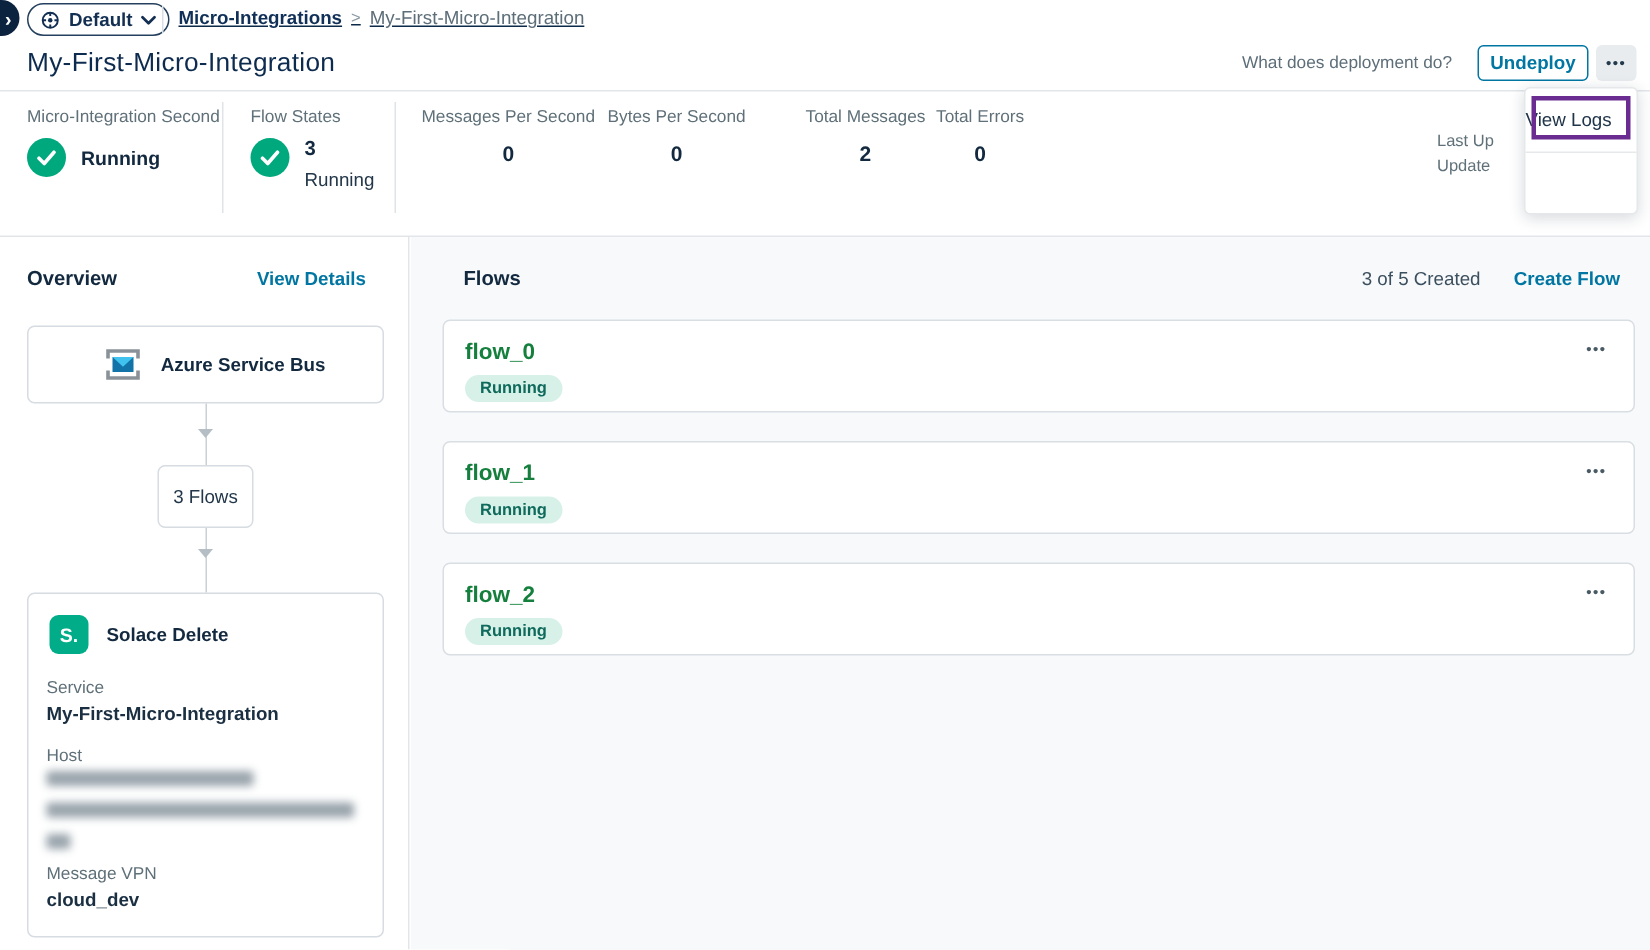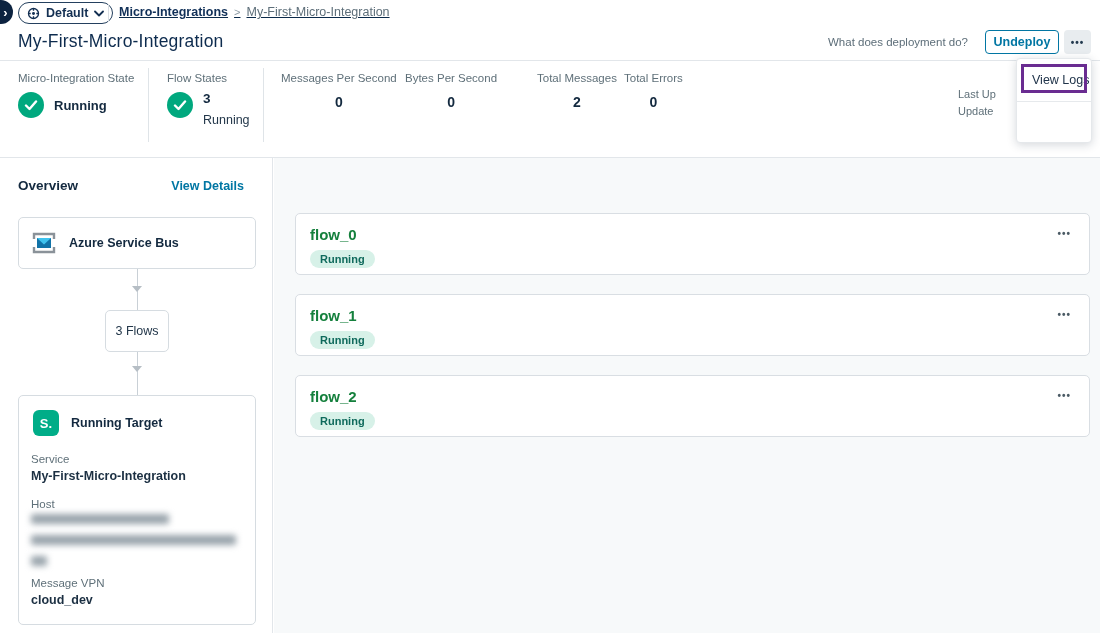--- a/index.html
+++ b/index.html
@@ -40,21 +40,21 @@
   .metric { position:absolute; top:72px;text-align:center; }
   .metric .mval { font-size:14px; font-weight:700; color:#13293f; margin-top:10px; }
   .last-updated { position:absolute; left:958px; top:86px; font-size:11px; color:#5f7079; line-height:17px; white-space:nowrap; }
 
   
   .overview-panel { position:absolute; left:0; top:158px; width:273px; height:475px; background:#fff; border-right:1px solid #e2e6ea; }
   .panel-head { position:absolute; left:18px; right:28px; top:20px; display:flex; justify-content:space-between; align-items:center; }
   .panel-title { font-size:13.5px; font-weight:700; color:#13293f; }
   .blue-link { font-size:12.5px; font-weight:700; color:#0176a3; cursor:pointer; }
   .node-card { position:absolute; background:#fff; border:1px solid #d6dce1; border-radius:5px; }
-  .azure-card { left:18px; top:59px; width:238px; height:52px; display:flex; align-items:center; gap:12px; padding-left:12px; }
+  .azure-card { left:18px; top:59px; width:238px; height:52px; display:flex; align-items:center; gap:12px; padding-left:12px;justify-content:center; }
   .node-label { font-size:12.5px; font-weight:700; color:#13293f; }
   .connector { position:absolute; width:1px; background:#c9d0d6; left:137px; }
   .arrow-down { position:absolute; left:132px; width:0; height:0; border-left:5px solid transparent; border-right:5px solid transparent; border-top:6px solid #b6bec5; }
   .flows-node { left:105px; top:152px; width:64px; height:42px; display:flex; align-items:center; justify-content:center; font-size:12.5px; color:#23374a; }
   .solace-card { left:18px; top:237px; width:238px; height:230px; }
   .solace-head { position:absolute; left:14px; top:14px; display:flex; align-items:center; gap:12px; }
   .solace-logo { width:26px; height:26px; border-radius:6px; background:#00ad88; color:#fff; font-weight:700; font-size:13px; display:flex; align-items:center; justify-content:center; }
   .kv-label { position:absolute; left:12px; font-size:11.5px; color:#5f7079; }
   .kv-value { position:absolute; left:12px; font-size:12.5px; font-weight:600; color:#1b2f42; }
   .blur-bar { position:absolute; left:12px; height:10px; background:#98a3ab; border-radius:2px; filter:blur(3px); }
@@ -64,21 +64,21 @@
   .flows-head { position:absolute; left:35px; top:20px; right:10px; display:flex; align-items:center; }
   .flows-count { position:absolute; right:103px; font-size:12.5px; color:#3c4f5e; }
   .create-flow { position:absolute; right:10px; }
   .flow-card { position:absolute; left:21px; width:795px; height:62px; background:#fff; border:1px solid #d9dee3; border-radius:5px; }
   .flow-name { position:absolute; left:14px; top:12px; font-size:15px; font-weight:700; color:#15803d; cursor:pointer; }
   .flow-badge { position:absolute; left:14px; top:36px; background:#d7f1e8; color:#0f6a5c; font-size:11px; font-weight:700; padding:3px 10px; border-radius:10px; }
   .flow-more { position:absolute; right:18px; top:14px; color:#4a5a64; font-size:10px; letter-spacing:1px; font-weight:bold; cursor:pointer; }
 
   
   .context-menu { position:absolute; left:1016px; top:58px; width:76px; height:85px; background:#fff; border:1px solid #e5e8eb; border-radius:4px; box-shadow:0 2px 10px rgba(20,40,60,.18); z-index:50; }
-  .menu-item { position:absolute; left:0; width:100%; padding-left:15px; font-size:12.5px; display:flex; align-items:center; }
+  .menu-item { position:absolute; left:0; width:100%; font-size:12.5px; display:flex; align-items:center; }
   .menu-view-logs { top:0; height:42px; color:#20344a; cursor:pointer; }
   .menu-div { position:absolute; top:42px; left:0; width:100%; height:1px; background:#e6e9ec; }
   .menu-delete { top:43px; height:41px; color:#b9c1c8; }
   .purple-highlight { position:absolute; left:1021px; top:64px; width:66px; height:29px; border:3px solid #6a2c91; z-index:60; pointer-events:none; }
 </style>
 </head>
 <body>
 
 <div id="app">
 
@@ -107,21 +107,21 @@
   </div>
 
   <div class="page-title">My-First-Micro-Integration</div>
   <span class="help-link">What does deployment do?</span>
   <button class="undeploy-btn">Undeploy</button>
   <button class="more-btn">•••</button>
 
   <div class="hdiv1"></div>
 
   <div class="stat-col1">
-    <div class="stat-label">Micro-Integration State</div>
+    <div class="stat-label">Micro-Integration Second</div>
     <div class="row">
       <div class="check-circle">
         <svg width="14" height="11" viewBox="0 0 14 11">
             <polyline points="2,5.5 5.5,9 12,1.5" fill="none" stroke="#fff" stroke-width="2.4" stroke-linecap="round" stroke-linejoin="round"></polyline>
           </svg>
       </div>
       <span class="val">Running</span>
     </div>
   </div>
 
@@ -188,34 +188,39 @@
     <div class="arrow-down" style="top:128px;"></div>
 
     <div class="node-card flows-node">3 Flows</div>
 
     <div class="connector" style="top:194px; height:43px;"></div>
     <div class="arrow-down" style="top:208px;"></div>
 
     <div class="node-card solace-card">
       <div class="solace-head">
         <div class="solace-logo">S.</div>
-        <span class="node-label">Running Target</span>
+        <span class="node-label">Solace Delete</span>
       </div>
       <div class="kv-label" style="top:57px;">Service</div>
       <div class="kv-value" style="top:73px;">My-First-Micro-Integration</div>
       <div class="kv-label" style="top:102px;">Host</div>
       <div class="blur-bar" style="top:118px; width:138px;"></div>
       <div class="blur-bar" style="top:139px; width:205px;"></div>
       <div class="blur-bar" style="top:160px; width:16px;"></div>
       <div class="kv-label" style="top:181px;">Message VPN</div>
       <div class="kv-value" style="top:197px;">cloud_dev</div>
     </div>
   </div>
 
   <div class="flows-panel">
+    <div class="flows-head">
+      <span class="panel-title">Flows</span>
+      <span class="flows-count">3 of 5 Created</span>
+      <span class="blue-link create-flow">Create Flow</span>
+    </div>
 
     <div class="flow-card" style="top:55px;">
       <span class="flow-name">flow_0</span>
       <span class="flow-badge">Running</span>
       <span class="flow-more">•••</span>
     </div>
 
     <div class="flow-card" style="top:136px;">
       <span class="flow-name">flow_1</span>
       <span class="flow-badge">Running</span>

